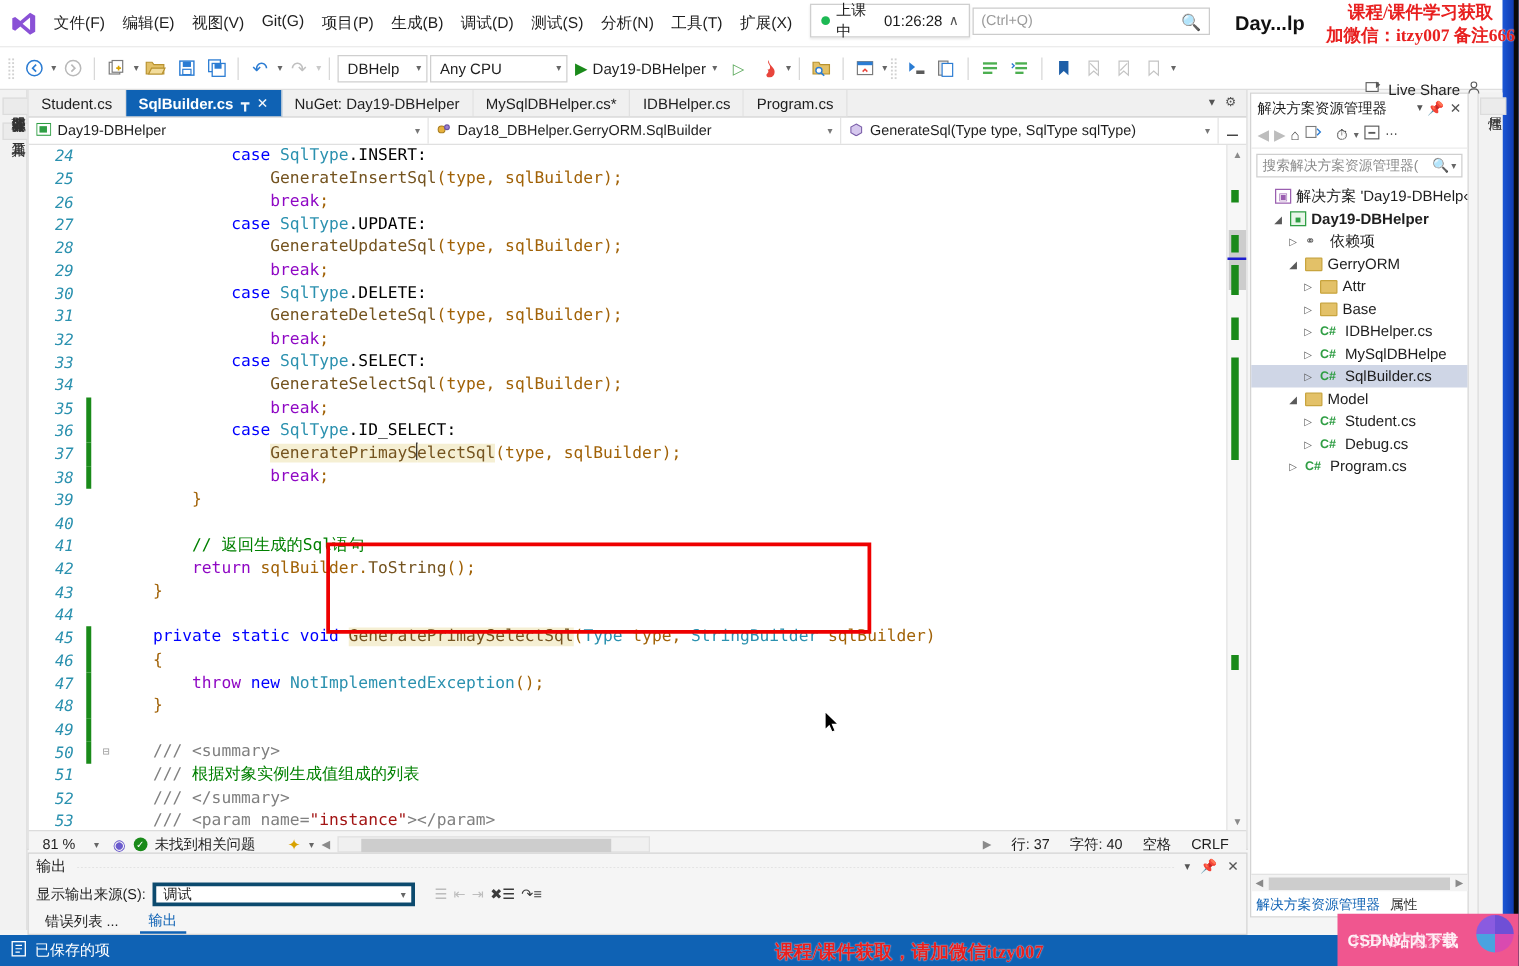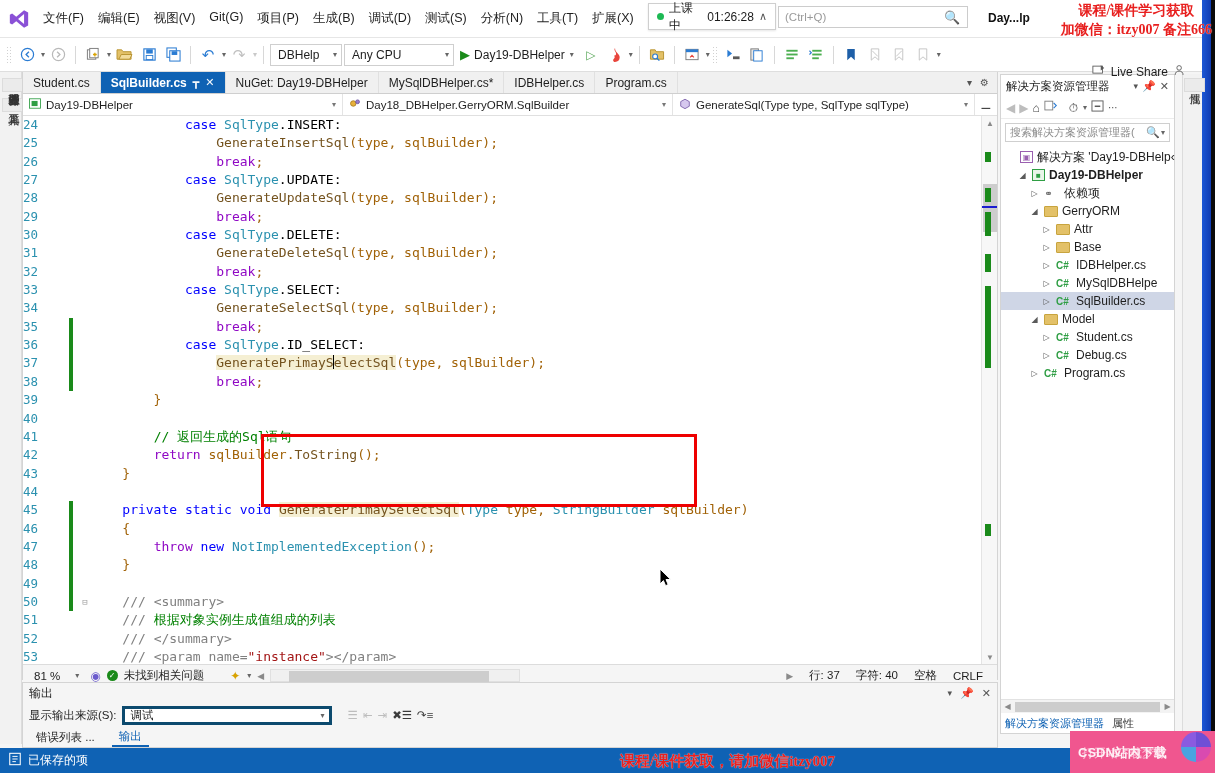--- a/index.html
+++ b/index.html
@@ -42,21 +42,21 @@
   .searchbox {
     position: absolute; left: 778px; top: 6px; width: 190px; height: 22px;
     background: #ffffff; border: 1px solid #cccccc;
     display: flex; align-items: center; padding: 0 6px;
     font-size: 11.5px; color: #9a9a9a;
   }
   .searchbox .mag { margin-left: auto; color: #3b3b3b; font-size: 13px; }
 
   .day-lp {
     position: absolute; left: 988px; top: 11px;
-    font-size: 12px; font-weight: bold; color: #111; white-space: nowrap;
+    font-size: 16px; font-weight: bold; color: #111; white-space: nowrap;
   }
 
   
   .toolbar {
     position: absolute; top: 38px; left: 0; width: 1215px; height: 34px;
     background: #ffffff; border-bottom: 1px solid #dedede;
     display: flex; align-items: center; gap: 2px; padding-left: 6px;
   }
   .tb-btn {
     height: 24px; min-width: 22px; display: flex; align-items: center;
@@ -140,22 +140,22 @@
   .codewrap { position: relative; height: 548px; background: #ffffff; overflow: hidden; }
   .code {
     position: absolute; left: 0; top: 0;
     font-family: "DejaVu Sans Mono", "Liberation Mono", monospace;
     font-size: 13px; line-height: 18.35px; white-space: pre;
   }
   .ln {
     position: relative; height: 18.35px; display: flex; align-items: center;
   }
   .lnum {
-    width: 46px; text-align: left; padding-right: 10px;
-    color: #2b91af; font-size: 12.5px; flex: 0 0 auto;
+    width: 46px; text-align: right; padding-right: 10px;
+    color: #2b91af; font-size: 12.5px; flex: 0 0 auto; font-style: italic;
   }
   .chgbar { width: 4px; height: 18.35px; flex: 0 0 auto; margin-right: 6px; }
   .chg-green { background: #1a8a1a; }
   .collapse { width: 12px; text-align: center; color: #9a9a9a; font-size: 9px; flex: 0 0 auto; }
   .codetext { flex: 1; }
 
   
   .k   { color: #0000ff; }
   .kc  { color: #8f08c4; }
   .ty  { color: #2b91af; }

